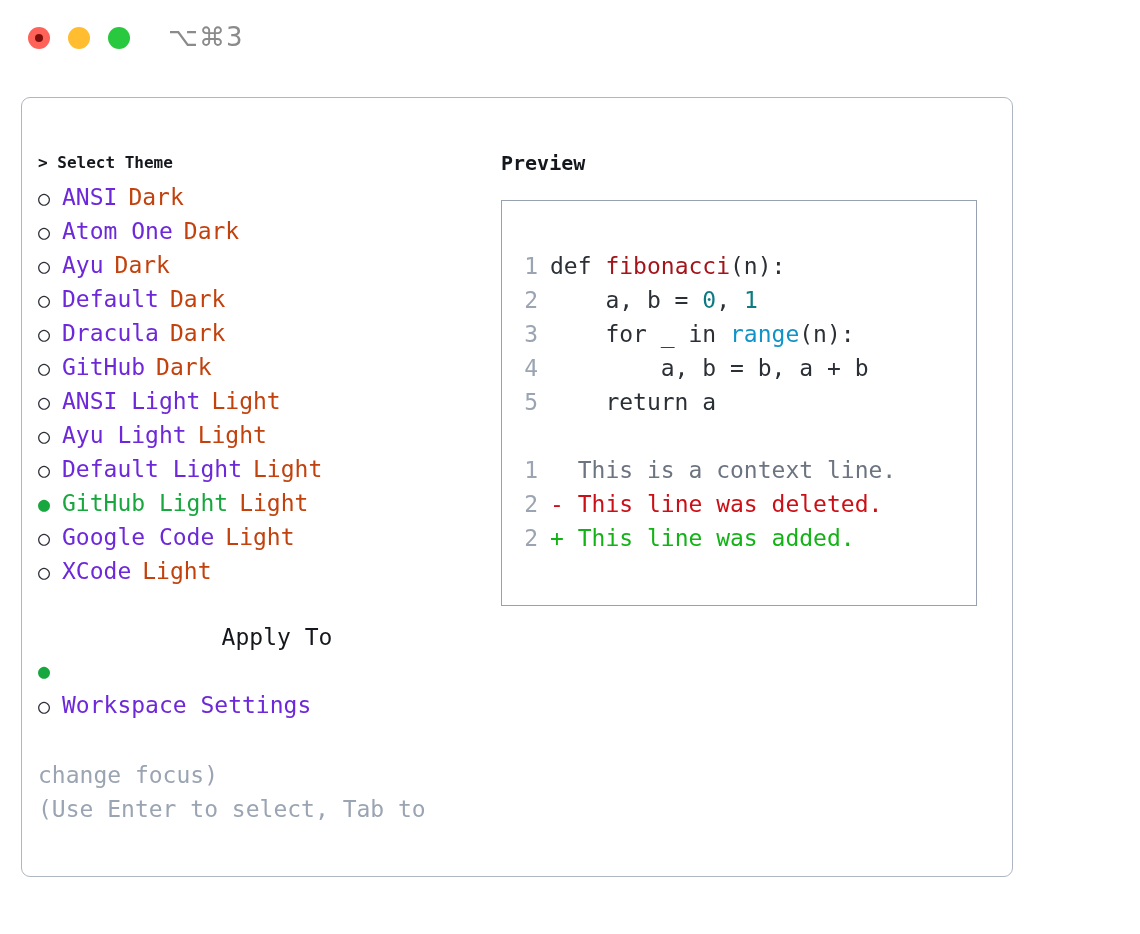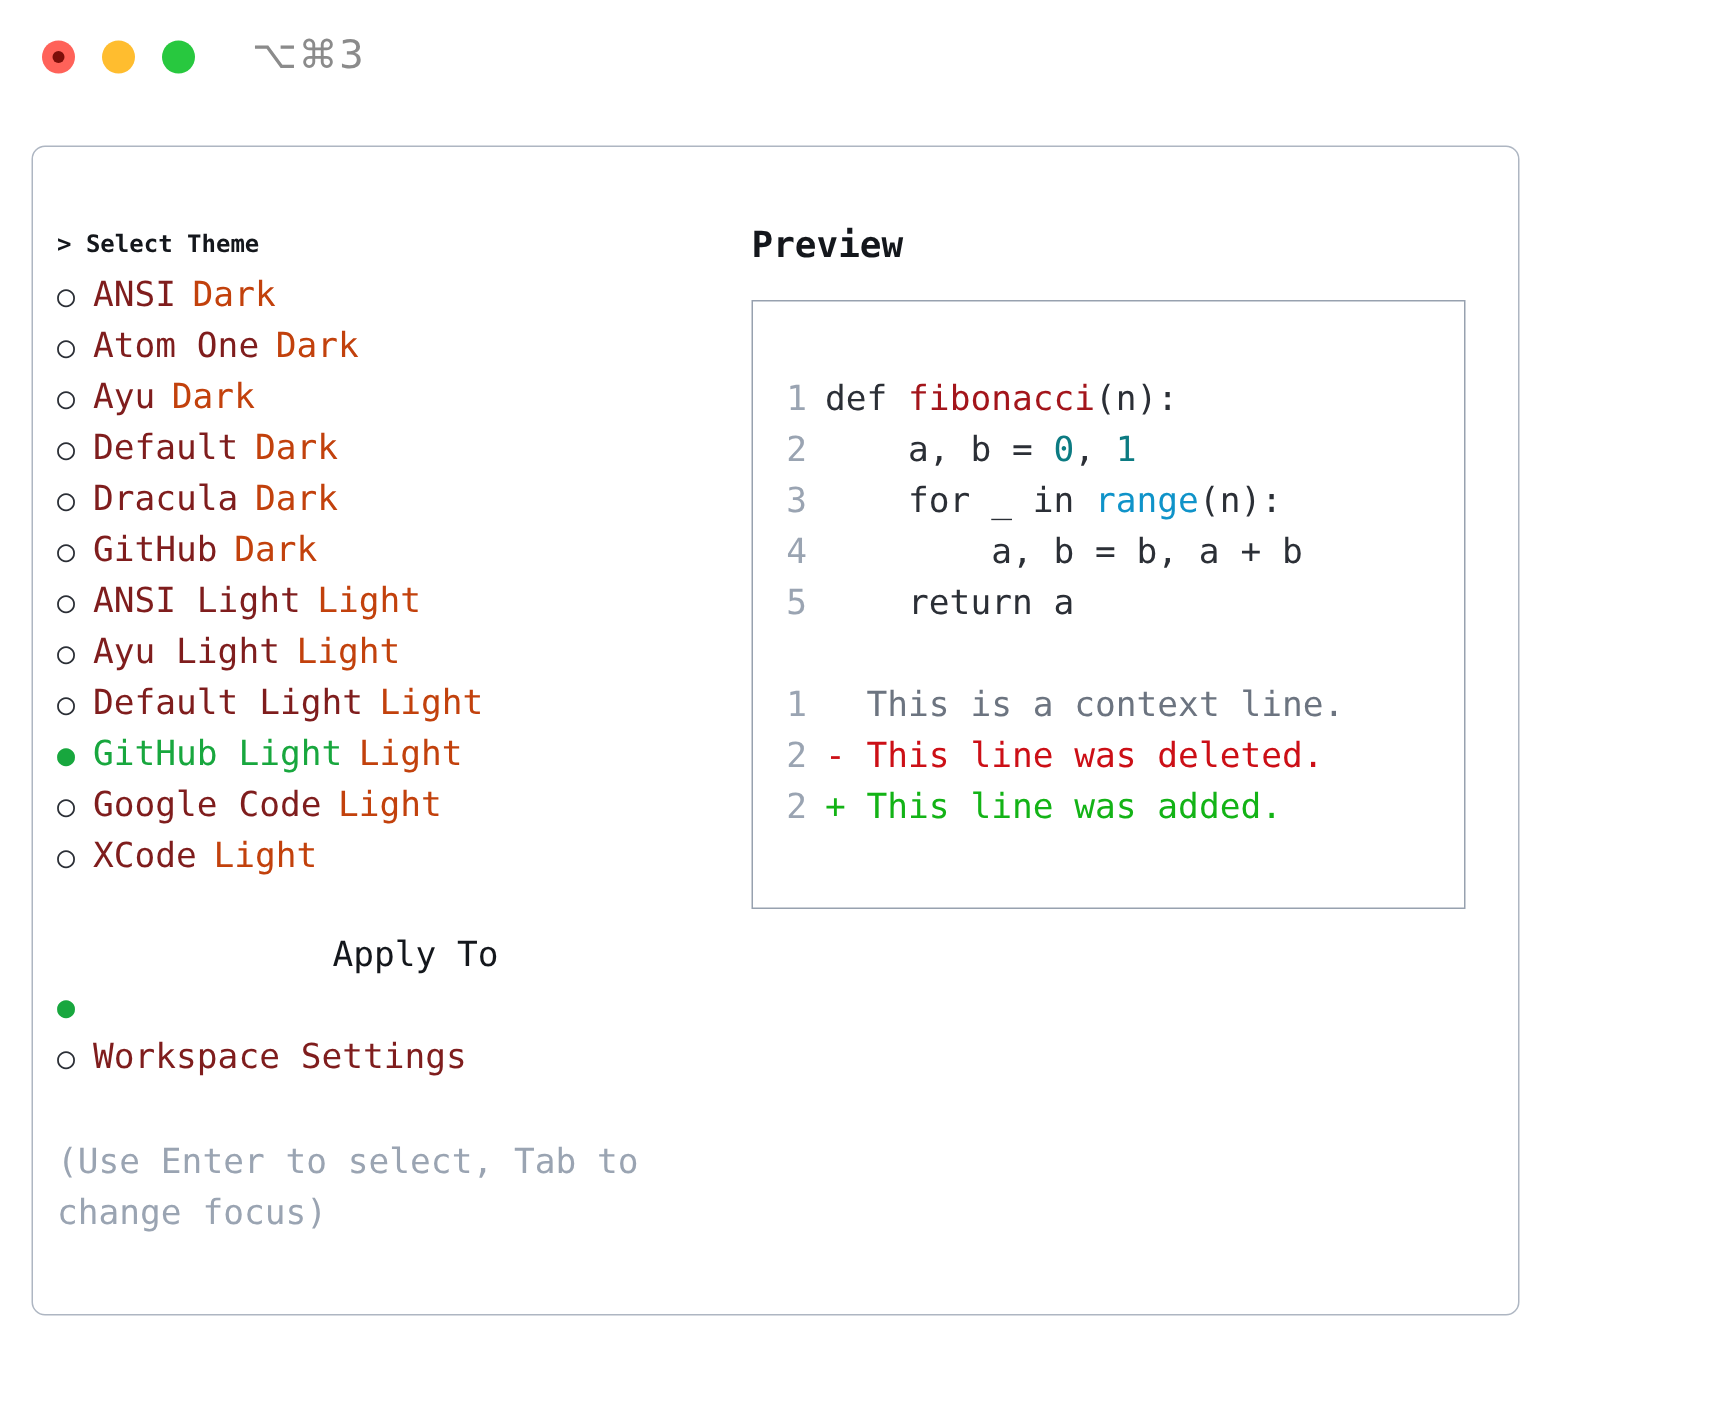--- a/index.html
+++ b/index.html
@@ -93,21 +93,21 @@
   .bullet {
     display: inline-block;
     width: 24px;
     flex: 0 0 24px;
     text-align: left;
     font-size: 20px;
     color: #2b2f36;
   }
   .opt-row.selected .bullet { color: #18a73e; }
   .opt-row.selected .opt-label { color: #18a73e; }
-  .opt-label { color: #7f1d1d; }
+  .opt-label { color: #6d28d9; }
   .opt-tag {
     color: #c2410c;
     padding-left: 11px;
   }
   .sub-head {
     font-size: 23px;
     color: #14171c;
     height: 34px;
     line-height: 34px;
     padding-left: 28px;
@@ -124,21 +124,21 @@
   }
 
   
   .right-col {
     position: absolute;
     left: 479px;
     top: 48px;
     width: 490px;
   }
   .preview-title {
-    font-size: 24px;
+    font-size: 20px;
     font-weight: bold;
     color: #14171c;
     line-height: 34px;
     white-space: pre;
   }
   .code-box {
     margin-top: 20px;
     width: 476px;
     height: 406px;
     box-sizing: border-box;
@@ -261,22 +261,22 @@
           <span class="bullet">●</span>
         </div>
         <div class="opt-row">
           <span class="bullet">○</span>
           <span class="opt-label">Workspace Settings</span>
         </div>
       </div>
 
       <div class="spacer-md"></div>
 
+      <div class="hint">change focus)</div>
       <div class="hint">(Use Enter to select, Tab to</div>
-      <div class="hint">change focus)</div>
     </div>
 
     <div class="right-col">
       <div class="preview-title">Preview</div>
 
       <div class="code-box">
 
         <div class="code-line">
           <span class="ln">1</span>
           <span class="code-txt"><span>def </span><span class="tok-fn">fibonacci</span><span>(n):</span></span>

